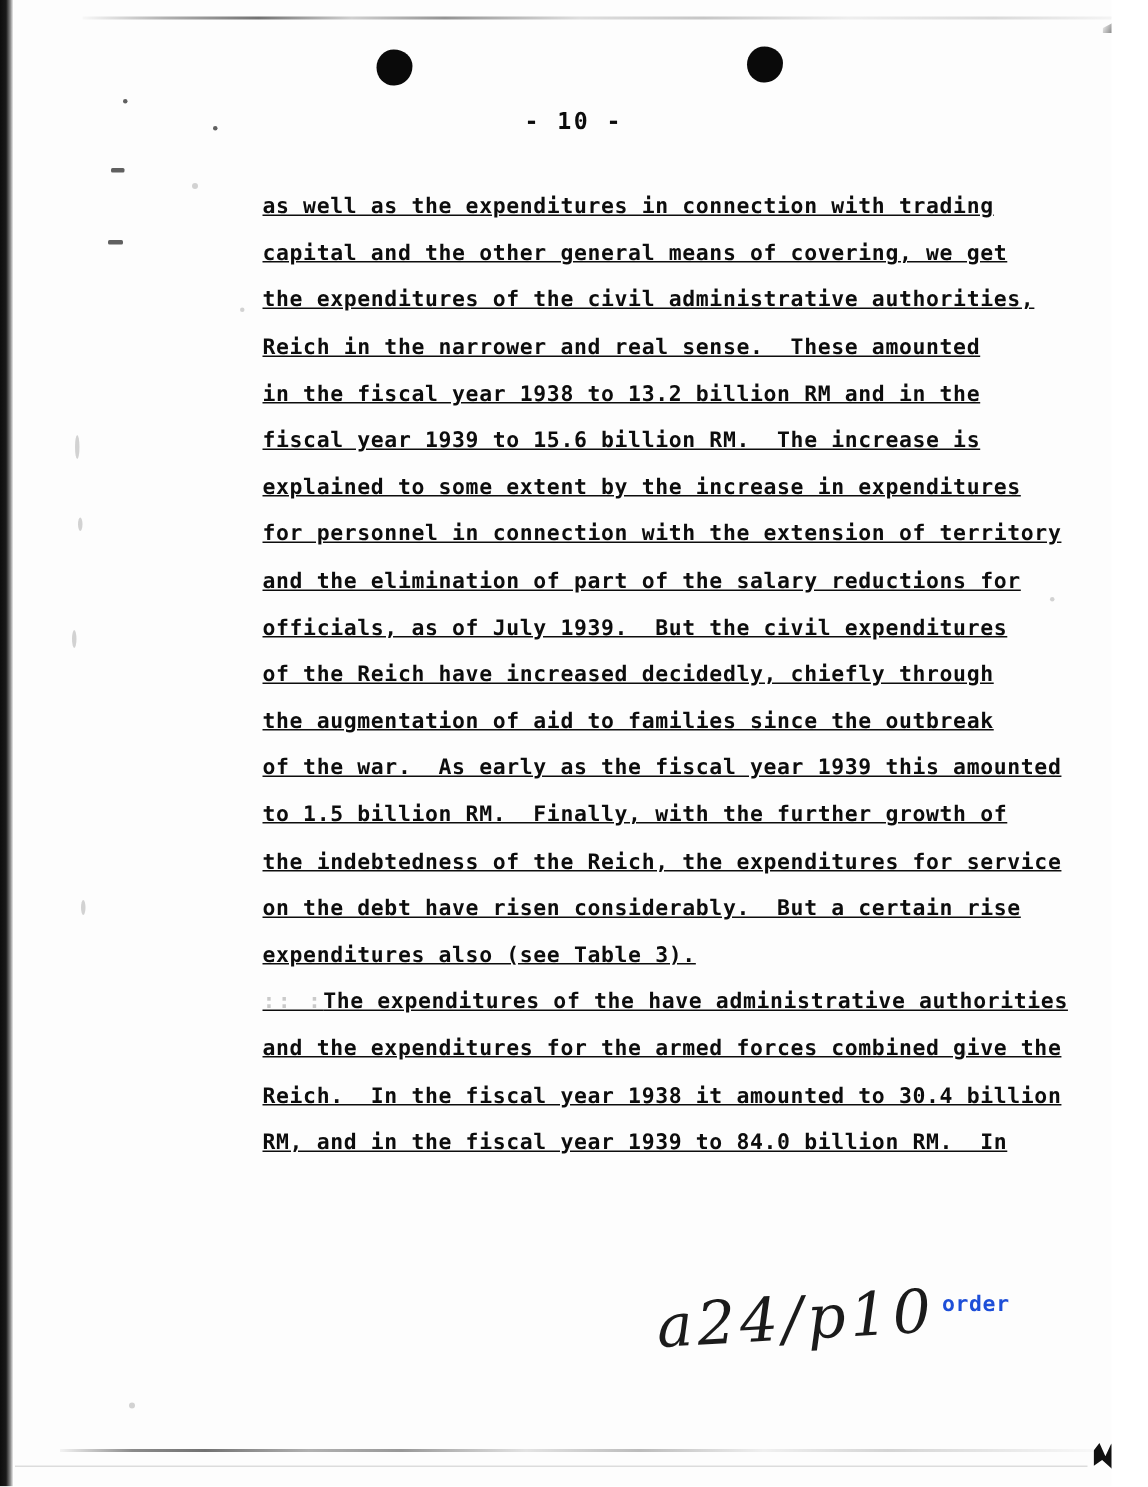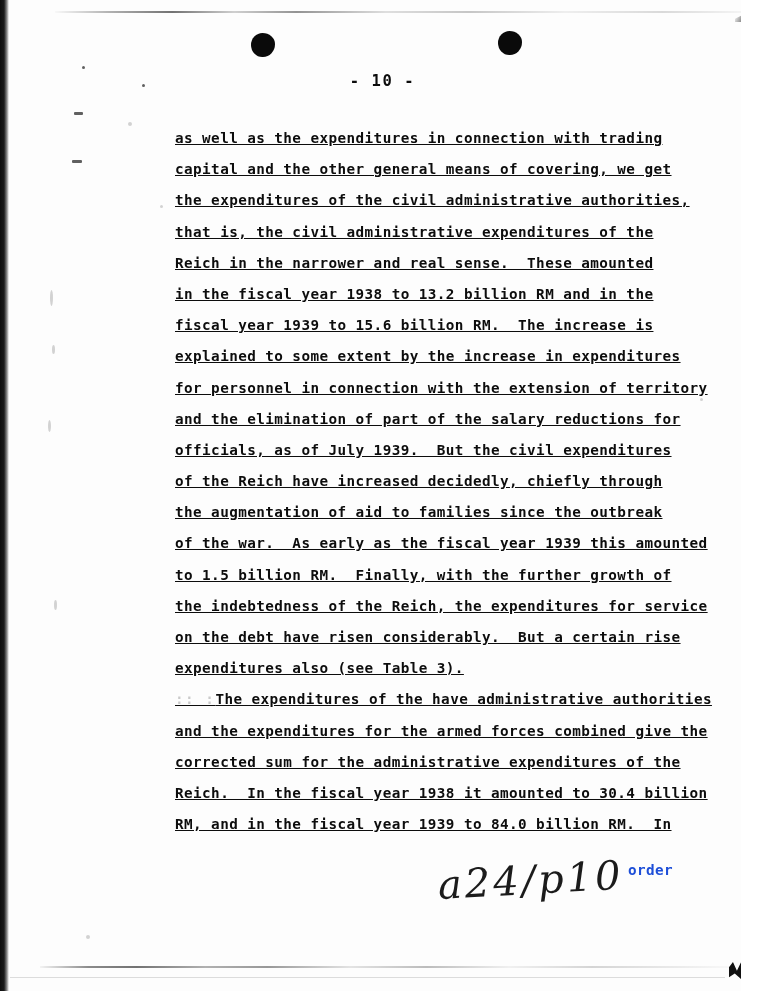--- a/index.html
+++ b/index.html
@@ -169,38 +169,36 @@
   <div class="speck faint" style="left:86px;  top:935px; width:4px; height:4px;"></div>
   <div class="speck faint" style="left:640px; top:700px; width:4px; height:4px;"></div>
   <div class="speck faint" style="left:700px; top:398px; width:3px; height:3px;"></div>
 
   <div class="folio">- 10 -</div>
 
   <div class="body">
     <div class="line">as well as the expenditures in connection with trading</div>
     <div class="line">capital and the other general means of covering, we get</div>
     <div class="line">the expenditures of the civil administrative authorities,</div>
-    <div class="line">that is, the civil administrative expenditures of the</div>
     <div class="line">Reich in the narrower and real sense.  These amounted</div>
     <div class="line">in the fiscal year 1938 to 13.2 billion RM and in the</div>
     <div class="line">fiscal year 1939 to 15.6 billion RM.  The increase is</div>
     <div class="line">explained to some extent by the increase in expenditures</div>
     <div class="line">for personnel in connection with the extension of territory</div>
     <div class="line">and the elimination of part of the salary reductions for</div>
     <div class="line">officials, as of July 1939.  But the civil expenditures</div>
     <div class="line">of the Reich have increased decidedly, chiefly through</div>
     <div class="line">the augmentation of aid to families since the outbreak</div>
     <div class="line">of the war.  As early as the fiscal year 1939 this amounted</div>
     <div class="line">to 1.5 billion RM.  Finally, with the further growth of</div>
     <div class="line">the indebtedness of the Reich, the expenditures for service</div>
     <div class="line">on the debt have risen considerably.  But a certain rise</div>
     <div class="line">expenditures also (see Table 3).</div>
     <div class="line ghost-lead">The expenditures of the have administrative authorities</div>
     <div class="line">and the expenditures for the armed forces combined give the</div>
-    <div class="line">corrected sum for the administrative expenditures of the</div>
     <div class="line">Reich.  In the fiscal year 1938 it amounted to 30.4 billion</div>
     <div class="line">RM, and in the fiscal year 1939 to 84.0 billion RM.  In</div>
   </div>
 
   <div class="order-word">order</div>
 
   <div class="handwriting">a24/p10</div>
 
 </div>
 

